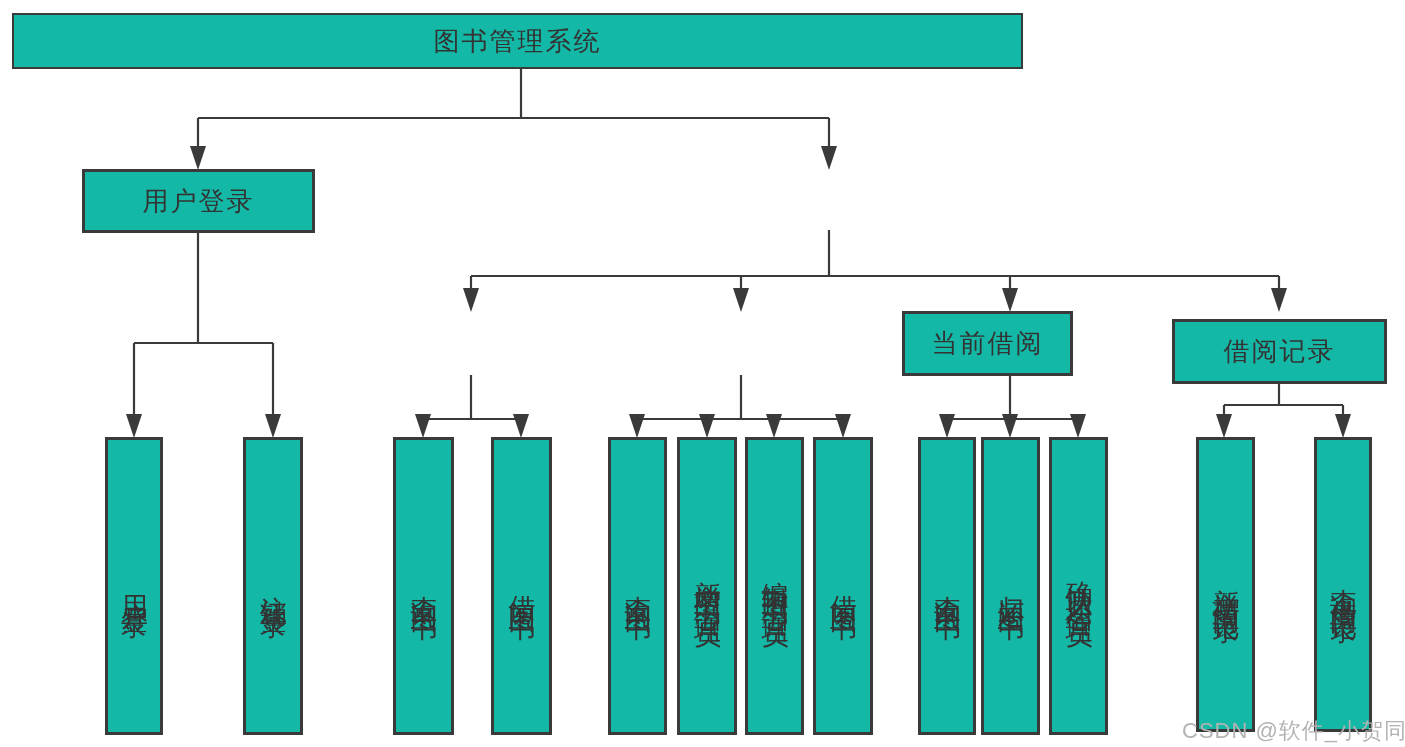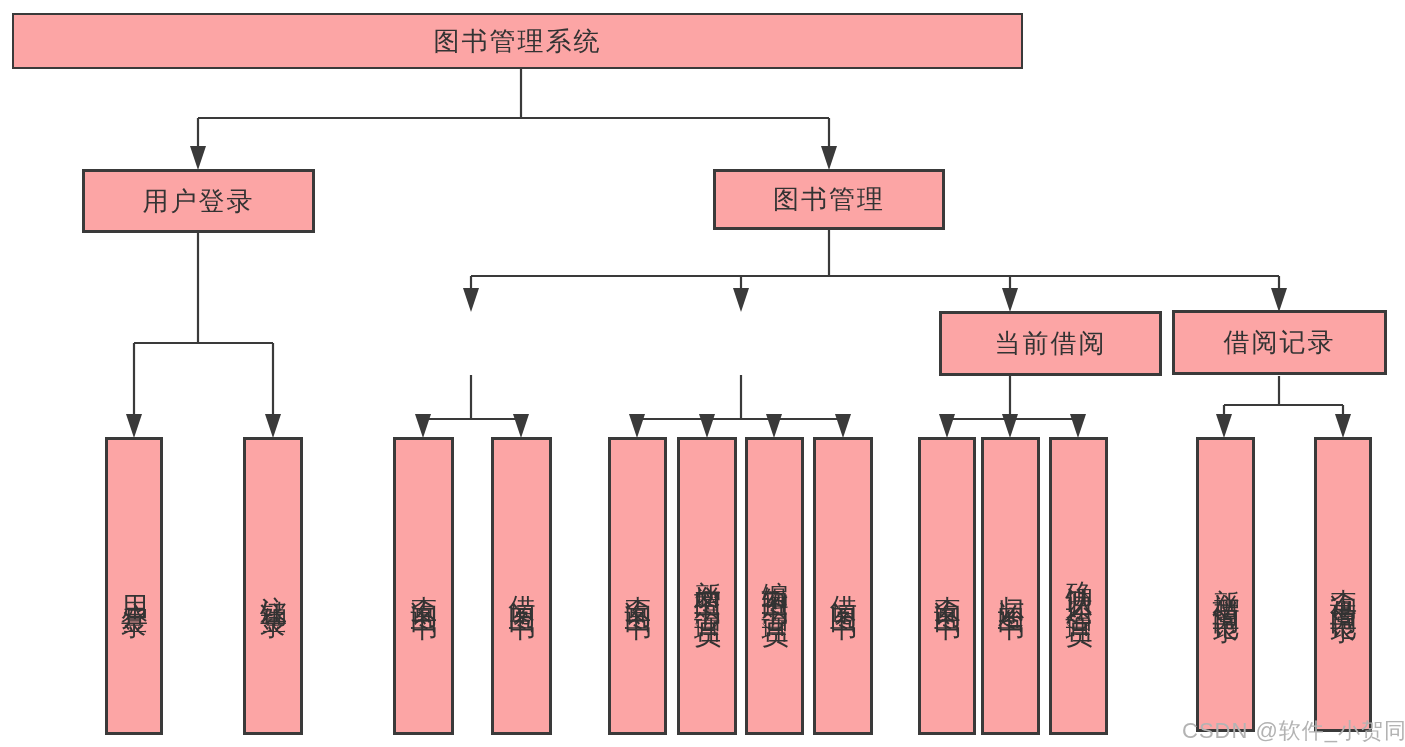--- a/index.html
+++ b/index.html
@@ -5,21 +5,21 @@
   html,body{margin:0;padding:0;background:#fff;}
   .stage{
     position:relative;width:1405px;height:747px;overflow:hidden;
     background:var(--background,#ffffff);
     font-family:"Liberation Sans","DejaVu Sans",sans-serif;
   }
   .wires{position:absolute;left:0;top:0;}
   .wires path{fill:none;stroke:var(--line,#3a3a3a);stroke-width:2.2px;}
   .wires .ah{fill:var(--line,#3a3a3a);stroke:none;}
   .node{
-    position:absolute;box-sizing:border-box;background:#fca5a5;
+    position:absolute;box-sizing:border-box;background:#14b8a6;
     border:3px solid var(--line,#3a3a3a);
     display:flex;align-items:center;justify-content:center;
     color:var(--text,#333333);
   }
   .node.root{border-width:2.5px;}
   .node.h span{font-size:26px;letter-spacing:2px;white-space:nowrap;}
   .node.v span{
     writing-mode:vertical-rl;text-orientation:mixed;
     font-size:27px;line-height:1;letter-spacing:6px;white-space:nowrap;
   }
@@ -85,28 +85,25 @@
     <use href="#ah" x="1343" y="438"></use>
   </svg>
 
   <div class="node h root" style="left:12px;top:13px;width:1011px;height:56px">
     <span>图书管理系统</span>
   </div>
 
   <div class="node h" style="left:82px;top:169px;width:233px;height:64px">
     <span>用户登录</span>
   </div>
-  <div class="node h" style="left:713px;top:169px;width:232px;height:61px">
-    <span>图书管理</span>
-  </div>
 
-  <div class="node h" style="left:939px;top:311px;width:223px;height:65px">
+  <div class="node h" style="left:902px;top:311px;width:171px;height:65px">
     <span>当前借阅</span>
   </div>
-  <div class="node h" style="left:1172px;top:310px;width:215px;height:65px">
+  <div class="node h" style="left:1172px;top:319px;width:215px;height:65px">
     <span>借阅记录</span>
   </div>
 
   <div class="node v" style="left:105px;top:437px;width:58px;height:298px">
     <span>用户登录</span>
   </div>
   <div class="node v" style="left:243px;top:437px;width:60px;height:298px">
     <span>注销登录</span>
   </div>
 

